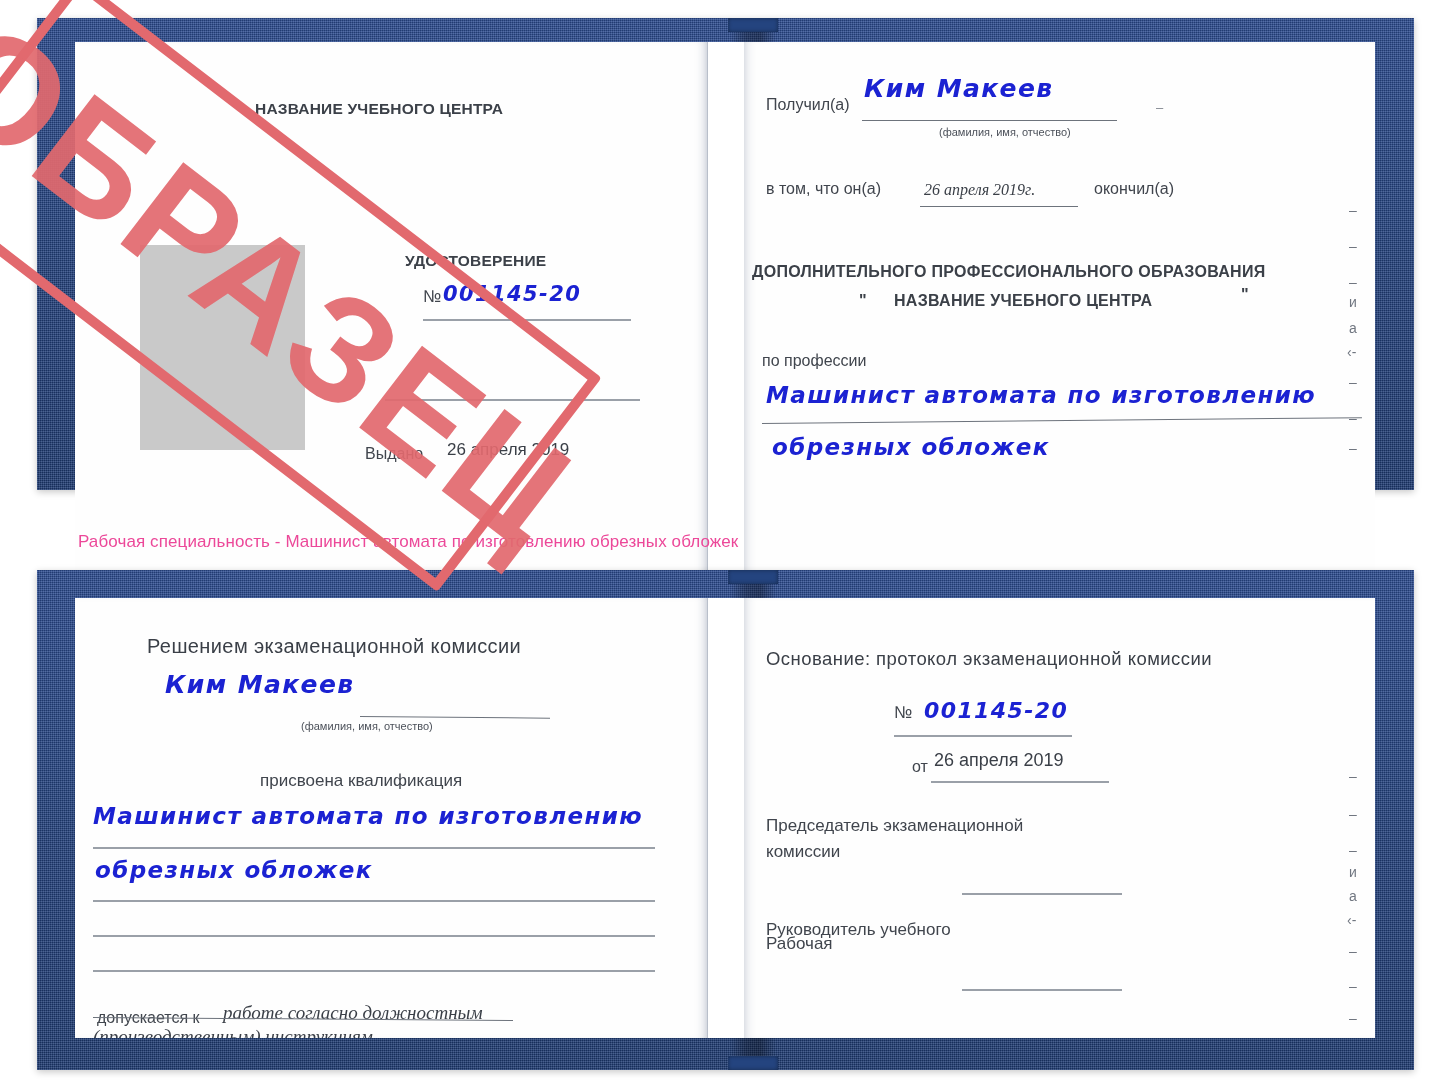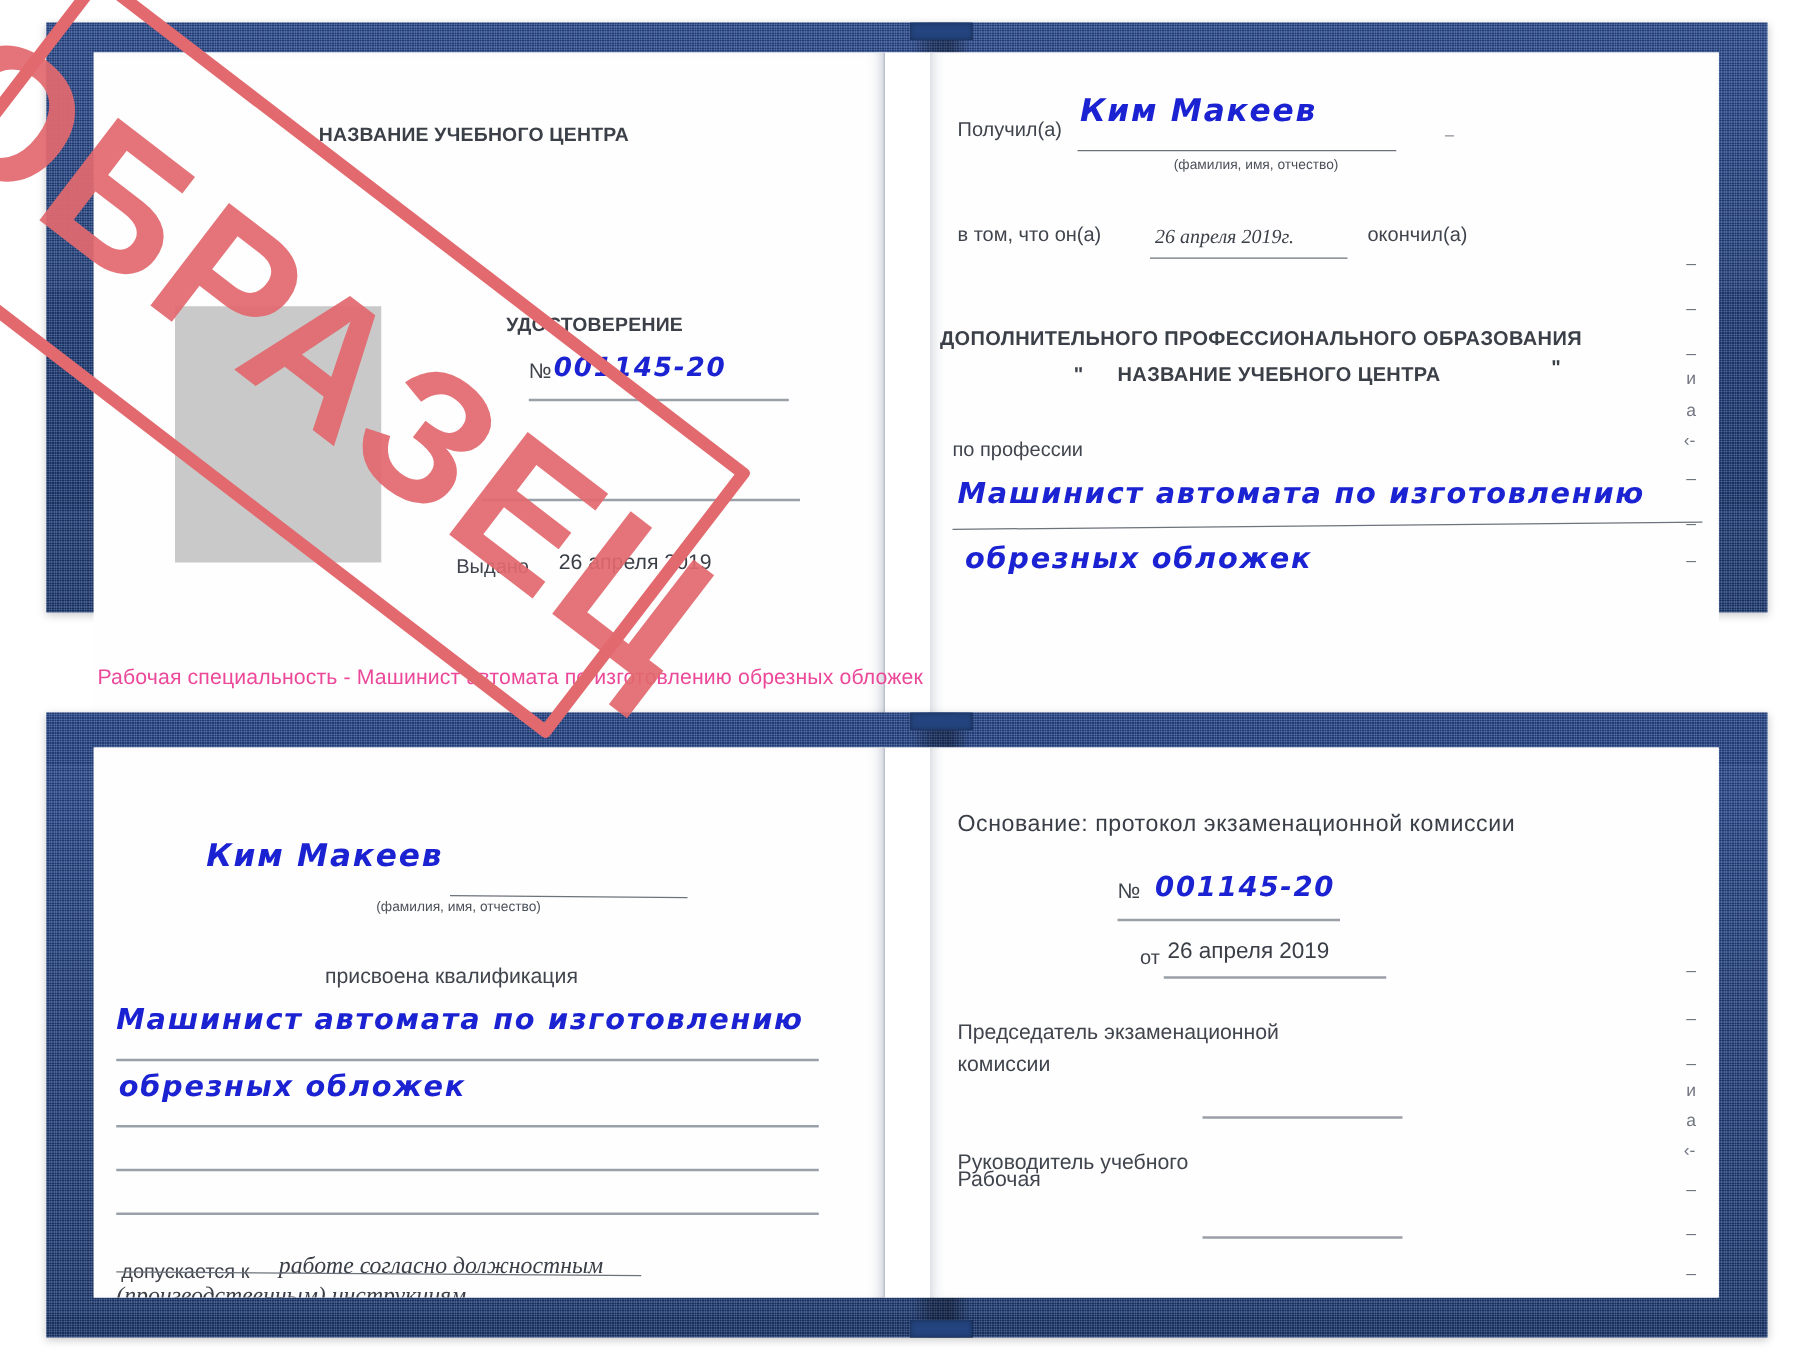--- a/index.html
+++ b/index.html
@@ -193,20 +193,21 @@
 
   <div class="book book-bottom">
     <div class="spine"></div>
     <div class="notch t"></div>
     <div class="notch b"></div>
 
     <div class="pages">
 
       <div class="leaf leaf-left">
 
+        <div class="t" style="left:72px;top:37px;font-size:20px;color:#3a3f47;letter-spacing:.4px;">Решением экзаменационной комиссии</div>
 
         <div class="t hand" style="left:90px;top:72px;font-size:25px;">Ким Макеев</div>
         <div class="rule-dk" style="left:285px;top:118px;width:190px;transform:rotate(0.5deg);transform-origin:left center;"></div>
         <div class="t lbl-sm" style="left:226px;top:122px;">(фамилия, имя, отчество)</div>
 
         <div class="t lbl" style="left:185px;top:173px;font-size:17px;">присвоена квалификация</div>
 
         <div class="t hand" style="left:18px;top:205px;font-size:23px;">Машинист автомата по изготовлению</div>
         <div class="rule" style="left:18px;top:249px;width:562px;"></div>
 

